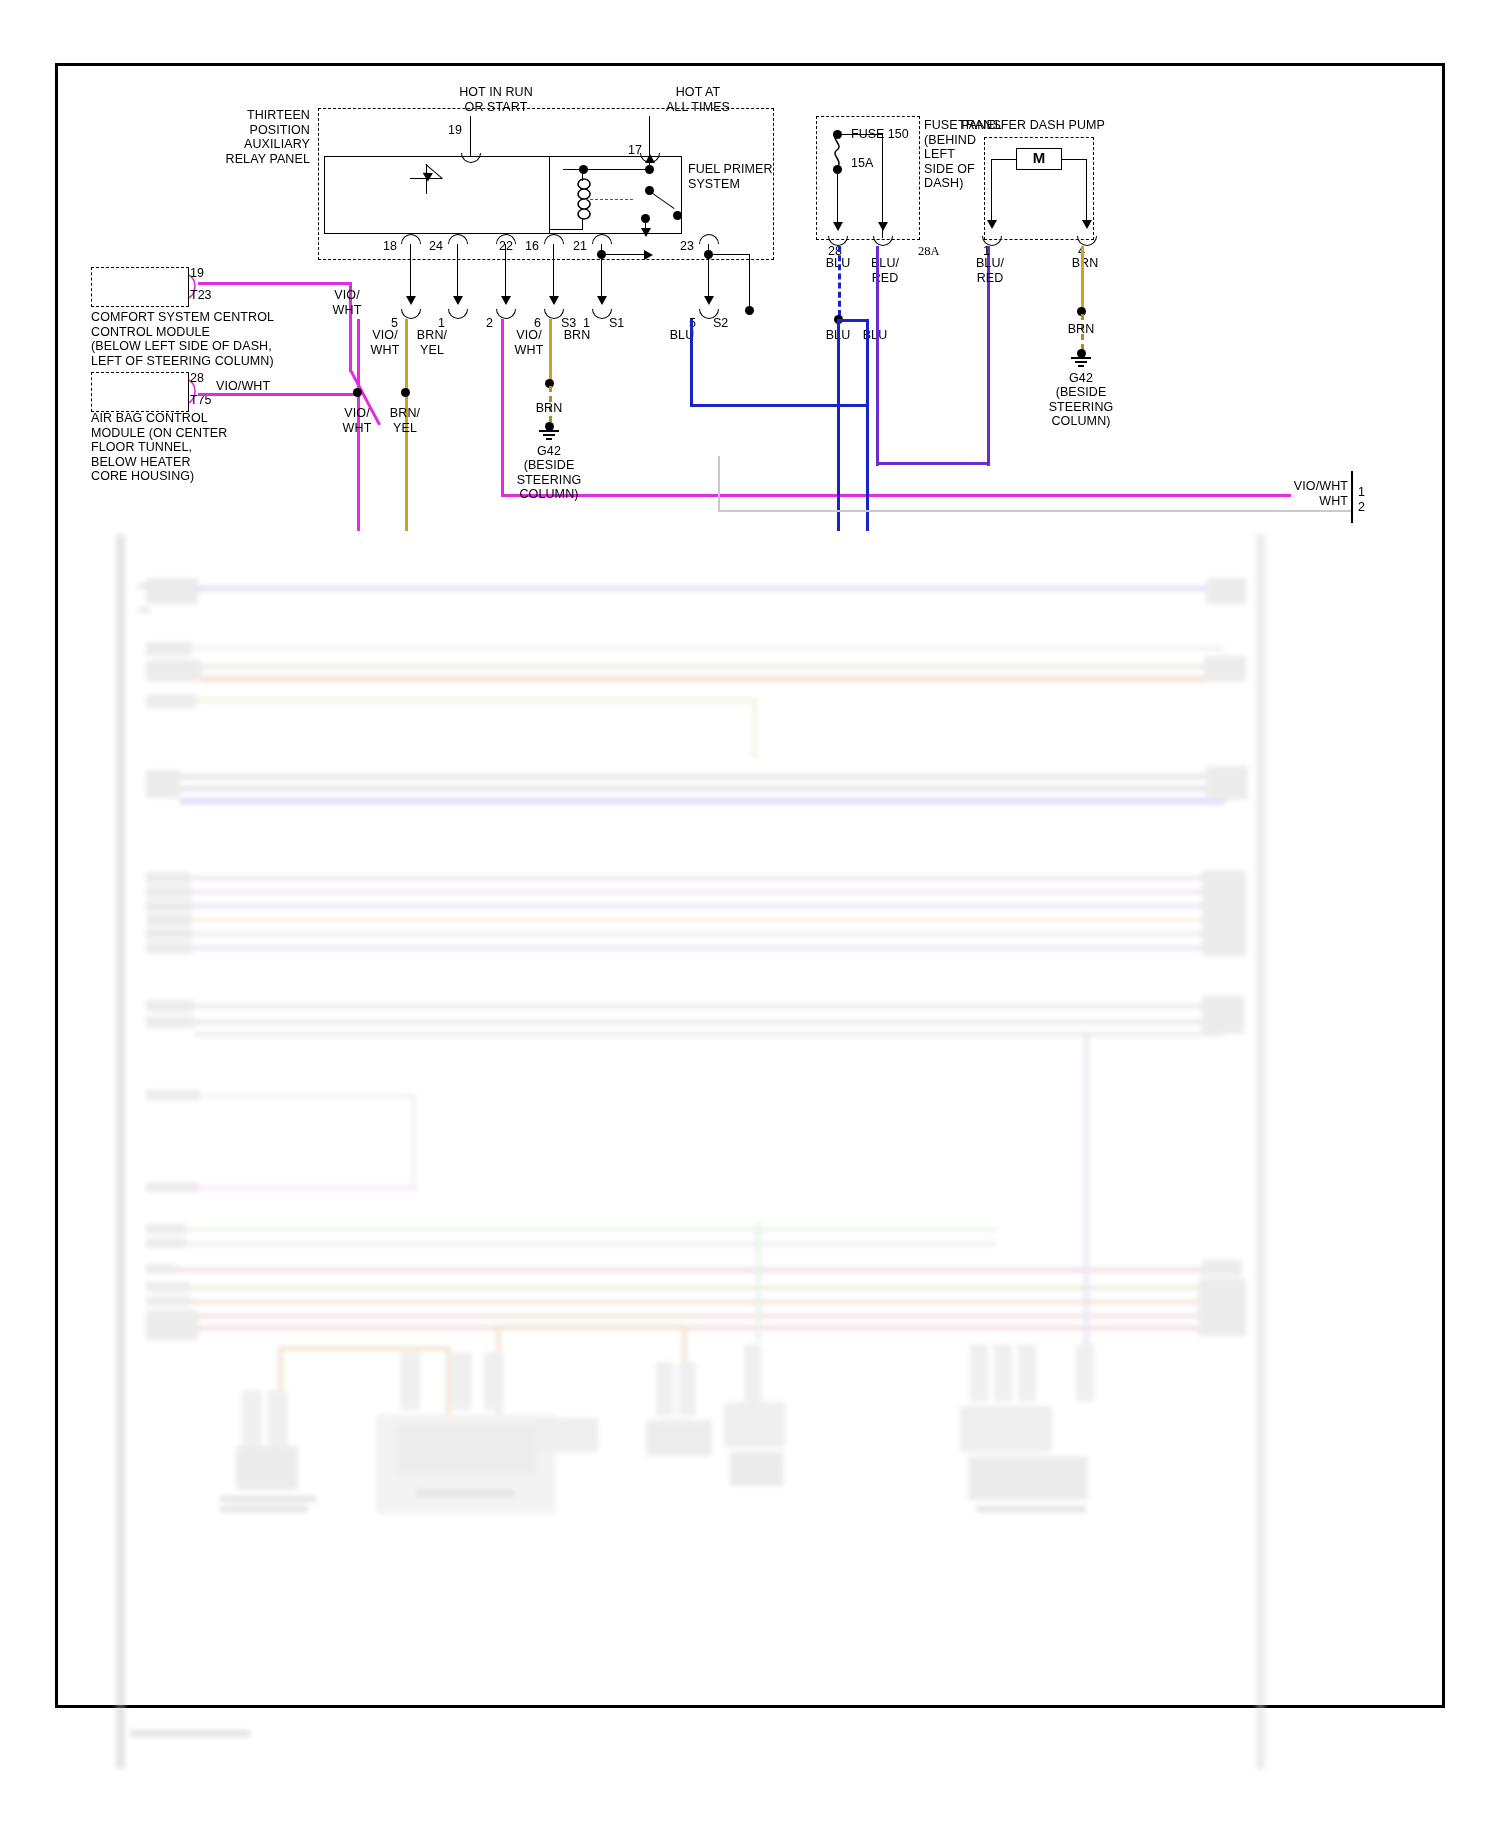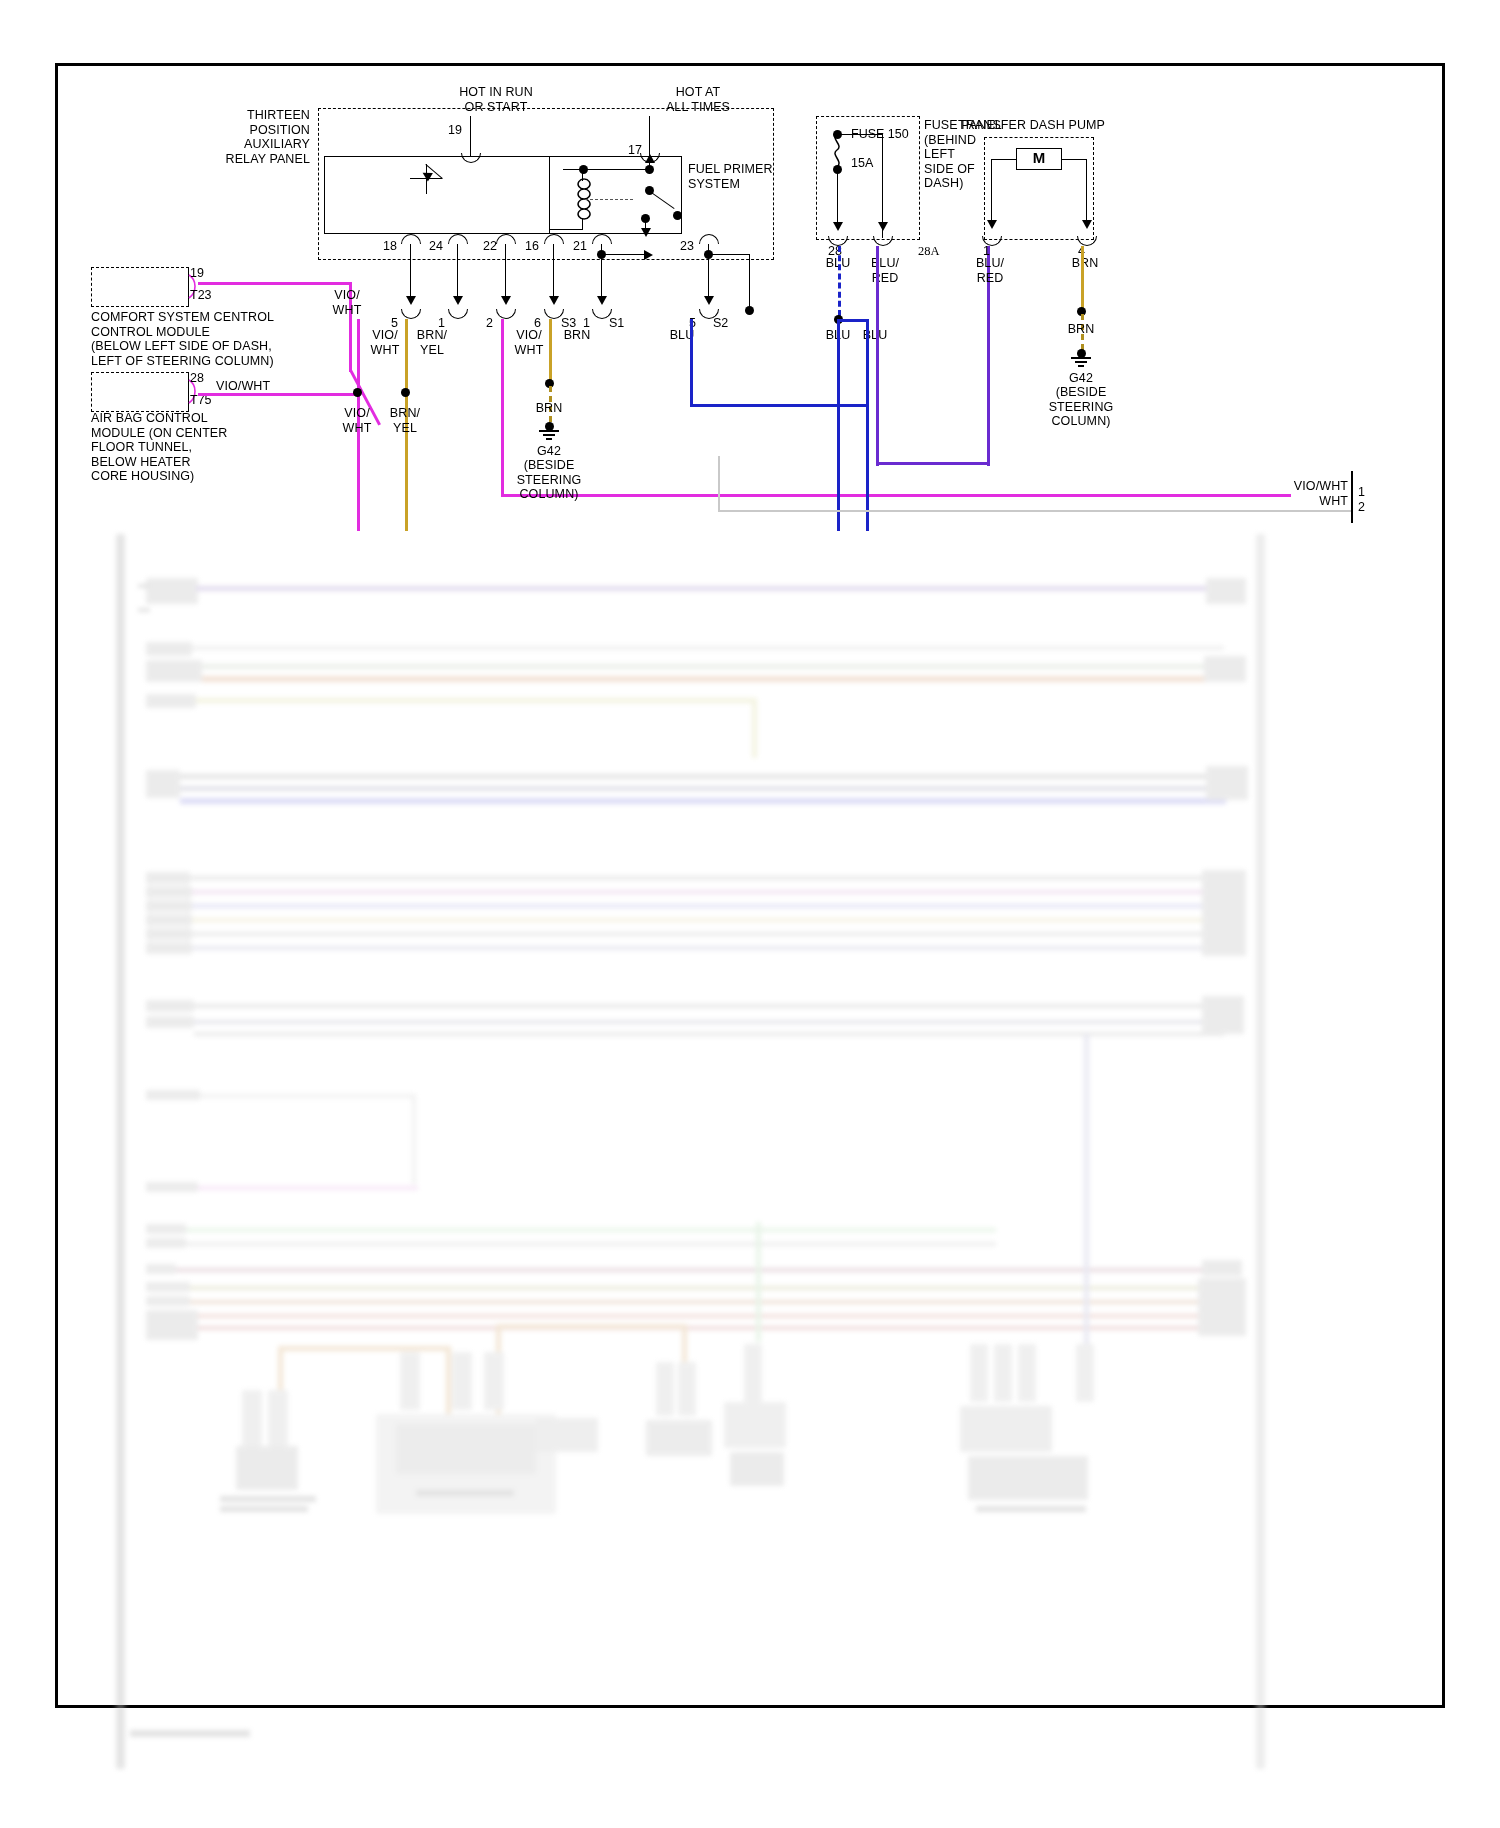--- a/index.html
+++ b/index.html
@@ -249,21 +249,21 @@
     </div>
     <div>
       <div class="recep up" style="left:390px;top:168px;"></div>
       <div class="num" style="left:371px;top:173px;">24</div>
       <div class="vline" style="left:399px;top:178px;height:58px;"></div>
       <div class="arrd" style="left:395px;top:230px;"></div>
       <div class="recep" style="left:390px;top:243px;"></div>
     </div>
     <div>
       <div class="recep up" style="left:438px;top:168px;"></div>
-      <div class="num" style="left:425px;top:173px;">22</div>
+      <div class="num" style="left:441px;top:173px;">22</div>
       <div class="vline" style="left:447px;top:178px;height:58px;"></div>
       <div class="arrd" style="left:443px;top:230px;"></div>
       <div class="recep" style="left:438px;top:243px;"></div>
     </div>
     <div>
       <div class="recep up" style="left:486px;top:168px;"></div>
       <div class="num" style="left:467px;top:173px;">16</div>
       <div class="vline" style="left:495px;top:178px;height:58px;"></div>
       <div class="arrd" style="left:491px;top:230px;"></div>
       <div class="recep" style="left:486px;top:243px;"></div>

